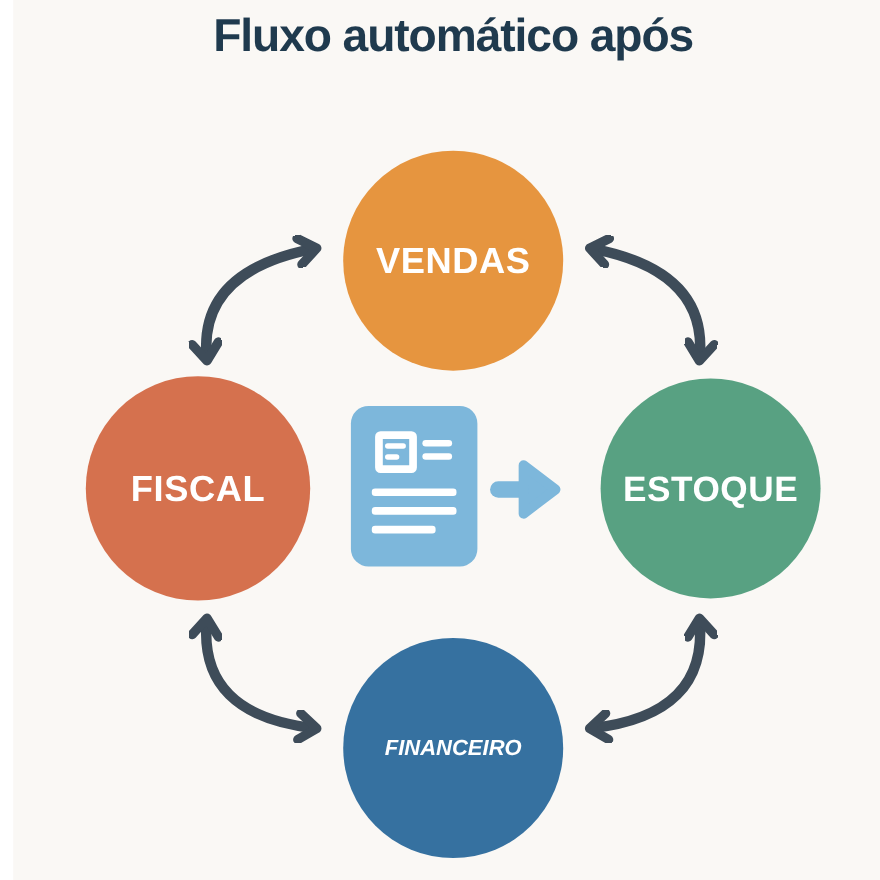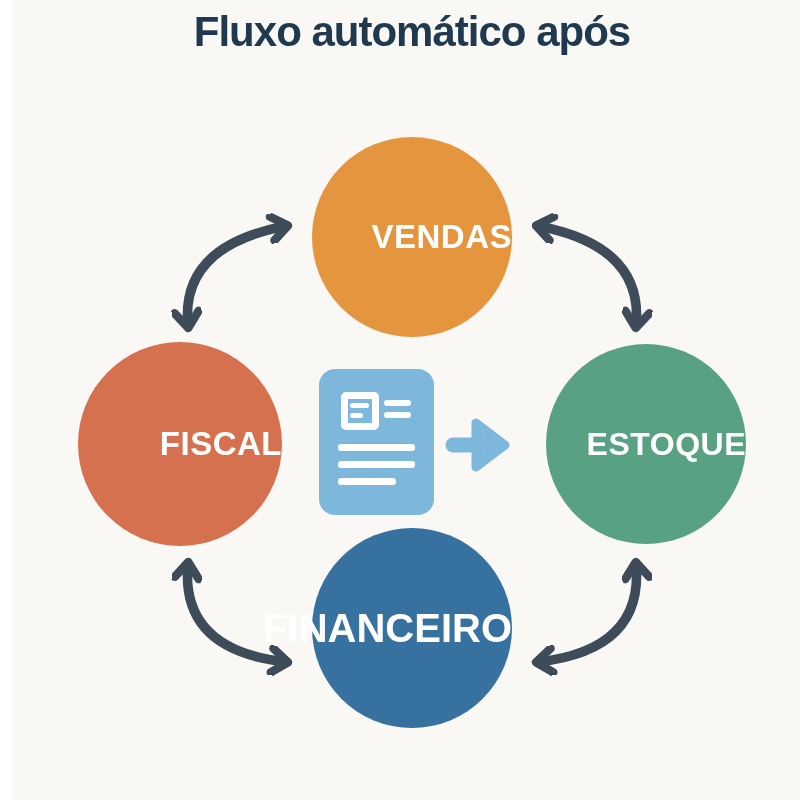--- a/index.html
+++ b/index.html
@@ -29,45 +29,46 @@
     line-height: 47px;
     letter-spacing: -1px;
   }
 
   
   .node {
     position: absolute;
     border-radius: 50%;
     display: flex;
     align-items: center;
-    justify-content: flex-end;
+    justify-content: center;
     color: var(--node-label, #FFFFFF);
     font-weight: bold;
     letter-spacing: 0.5px;
   }
   .node-vendas {
     left: 300px; top: 137px; width: 200px; height: 200px;
     background: var(--node-vendas, #E6953F);
     font-size: 33px;
   }
   .node-fiscal {
     left: 66px; top: 342px; width: 204px; height: 204px;
     background: var(--node-fiscal, #D5714E);
     font-size: 33px;
   }
   .node-estoque {
     left: 534px; top: 344px; width: 200px; height: 200px;
     background: var(--node-estoque, #58A182);
     font-size: 32px;
   }
   .node-financeiro {
-    left: 300px; top: 528px; width: 200px; height: 200px;
+    left: 300px; top: 580px; width: 200px; height: 200px;
     background: var(--node-financeiro, #3671A0);
-    font-size: 40px;
+    font-size: 20px;
     letter-spacing: 0;
+    font-style: italic;
   }
 
   
   .flow-svg {
     position: absolute;
     left: 0; top: 0;
     width: 800px; height: 800px;
     pointer-events: none;
   }
   .flow-path {

